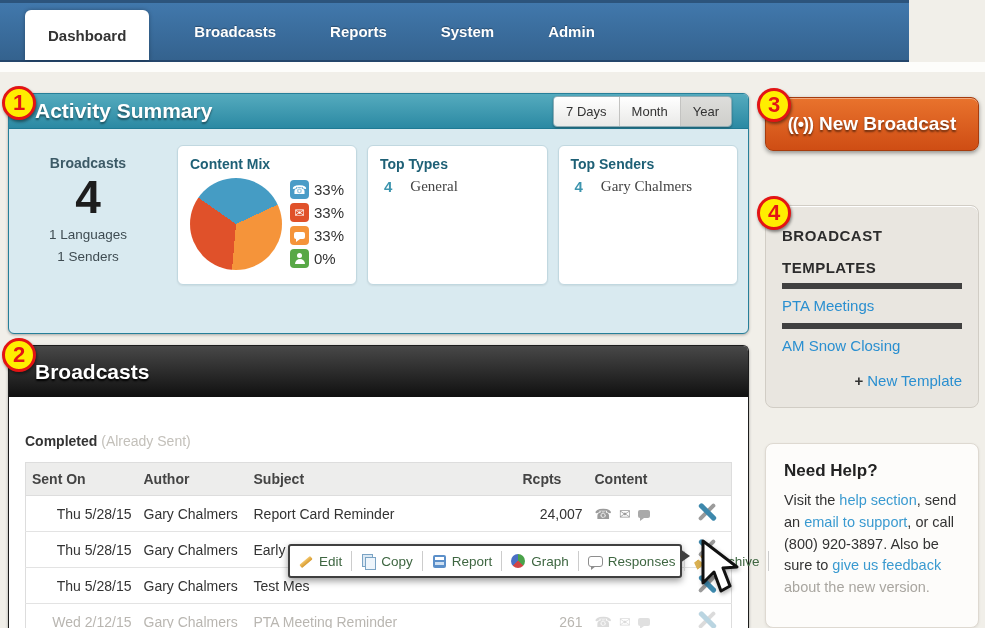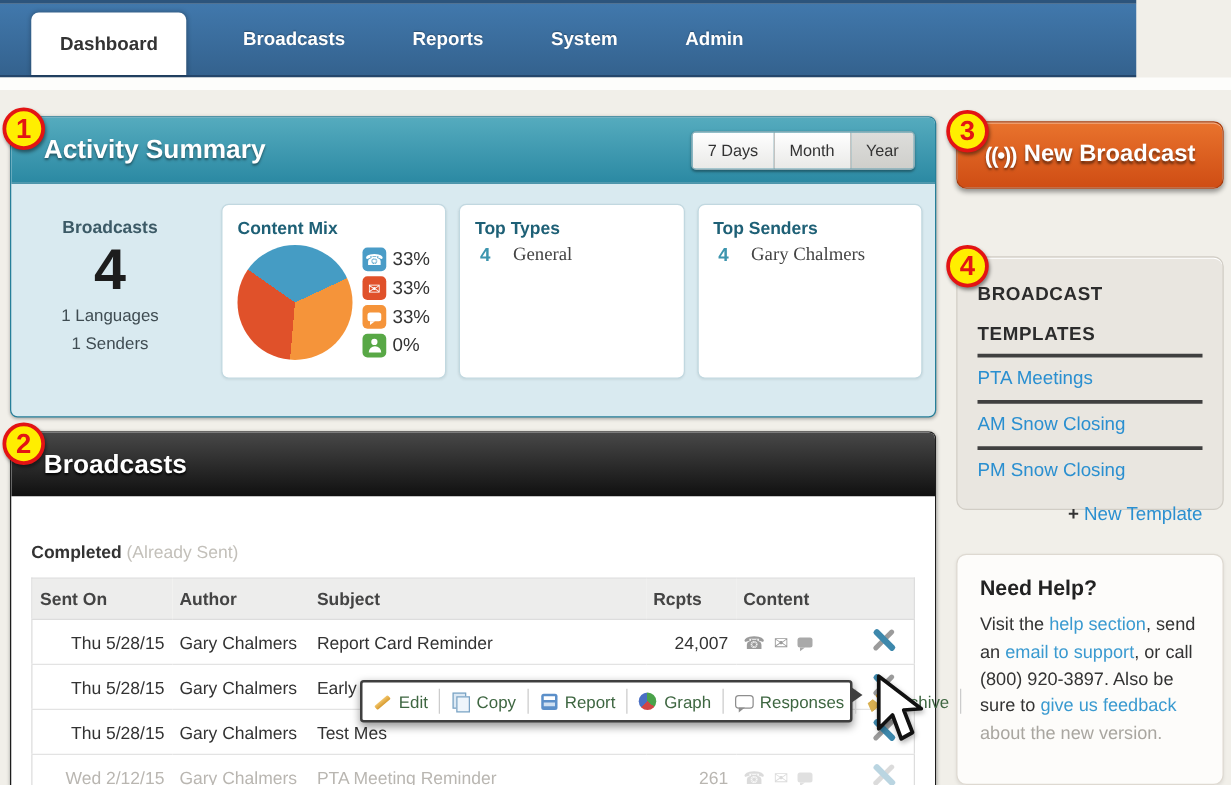--- a/index.html
+++ b/index.html
@@ -42,21 +42,21 @@
   .badge3 { left:757px; top:88px; }
   .badge4 { left:757px; top:196px; }
 
   
   .activity {
     position:absolute; left:8px; top:93px; width:741px; height:241px;
     border:1px solid #267f99; border-radius:6px; overflow:hidden;
     box-shadow:0 1px 3px rgba(0,0,0,.3); background:#d9eaf0;
   }
   .activity-header {
-    height:53px; background:linear-gradient(#55abbe,#2b89a3);
+    height:35px; background:linear-gradient(#55abbe,#2b89a3);
     border-bottom:1px solid #1f7a94;
     display:flex; align-items:center; justify-content:space-between; padding:0 16px 0 26px;
   }
   .activity-title { color:#fff; font-size:21px; font-weight:bold; text-shadow:0 2px 2px rgba(0,0,0,.45); }
   .range-group { display:flex; border:1px solid #8fadb6; border-radius:4px; overflow:hidden; box-shadow:0 1px 2px rgba(0,0,0,.35); }
   .range-btn {
     padding:7px 12px; font-size:13px; color:#333; cursor:pointer;
     background:linear-gradient(#ffffff,#e9e9e7); border-right:1px solid #c3c3c1;
   }
   .range-btn:last-child { border-right:none; }
@@ -107,21 +107,21 @@
   }
   .bc-icon { font-size:18px; font-weight:bold; letter-spacing:-1px; }
 
   
   .templates {
     position:absolute; left:765px; top:205px; width:214px; height:203px;
     background:#e9e6e0; border:1px solid #d1cdc5; border-radius:8px;
     padding:14px 16px 0 16px; box-shadow:inset 0 1px 0 #fff;
   }
   .templates-heading { font-size:15px; font-weight:bold; color:#2c2c2c; letter-spacing:.5px; line-height:2.1; }
-  .template-item { border-top:3px solid #404040; padding:8px 0; }
+  .template-item { border-top:6px solid #404040; padding:8px 0; }
   .template-item:first-of-type { margin-top:8px; }
   .template-link { color:#2a8fd0; font-size:15px; text-decoration:none; cursor:pointer; }
   .new-template { text-align:right; padding:9px 0; font-size:15px; color:#2a8fd0; cursor:pointer; }
   .plus-icon { color:#333; font-weight:bold; margin-right:4px; }
 
   
   .help {
     position:absolute; left:765px; top:443px; width:214px; height:185px;
     background:#fdfcfa; border:1px solid #ded9d1; border-radius:8px;
     padding:17px 18px; box-shadow:0 1px 3px rgba(0,0,0,.08);
@@ -295,23 +295,20 @@
 
 <div class="templates">
   <div class="templates-heading">BROADCAST</div>
   <div class="templates-heading">TEMPLATES</div>
   <div class="template-item">
     <span class="template-link">PTA Meetings</span>
   </div>
   <div class="template-item">
     <span class="template-link">AM Snow Closing</span>
   </div>
-  <div class="template-item">
-    <span class="template-link">PM Snow Closing</span>
-  </div>
   <div class="new-template">
     <span class="plus-icon">+</span><span>New Template</span>
   </div>
 </div>
 
 <div class="help">
   <div class="help-title">Need Help?</div>
   <div class="help-text"><span>Visit the </span><span class="help-link">help section</span><span>, send an </span><span class="help-link">email to support</span><span>, or call (800) 920-3897. Also be sure to </span><span class="help-link">give us feedback</span><span class="help-fade"> about the new version.</span></div>
 </div>
 

